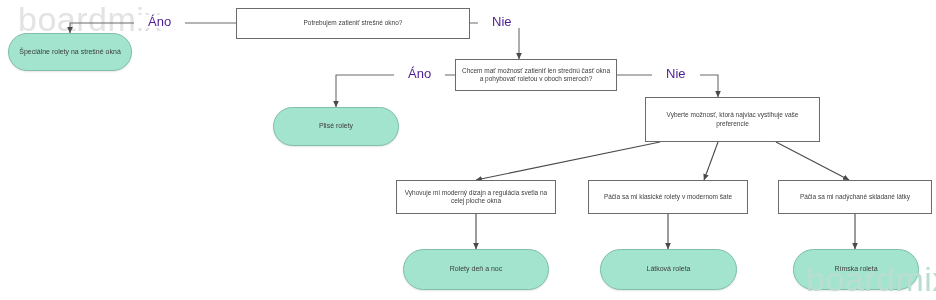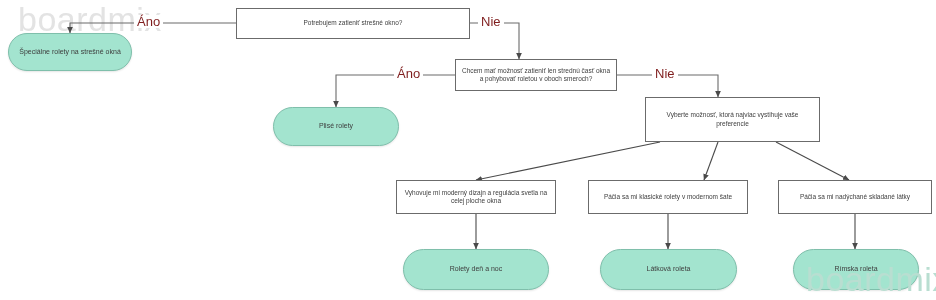--- a/index.html
+++ b/index.html
@@ -44,24 +44,24 @@
   .node-pill {
     background: #a3e4cf;
     border: 1px solid #7fbfab;
     border-radius: 999px;
     font-size: 7px;
     box-shadow: 0 1px 2px rgba(0,0,0,0.10);
   }
   .edge-label {
     position: absolute;
     background: #ffffff;
-    color: #7f1d1d;
+    color: #4c1d95;
     font-size: 13px;
     line-height: 1;
-    padding: 0 3px;
+    padding: 0 14px;
     white-space: nowrap;
   }
   .watermark {
     position: absolute;
     color: #e3e3e3;
     font-size: 34px;
     line-height: 1;
     letter-spacing: 0.5px;
     font-family: "Liberation Sans", sans-serif;
     user-select: none;

